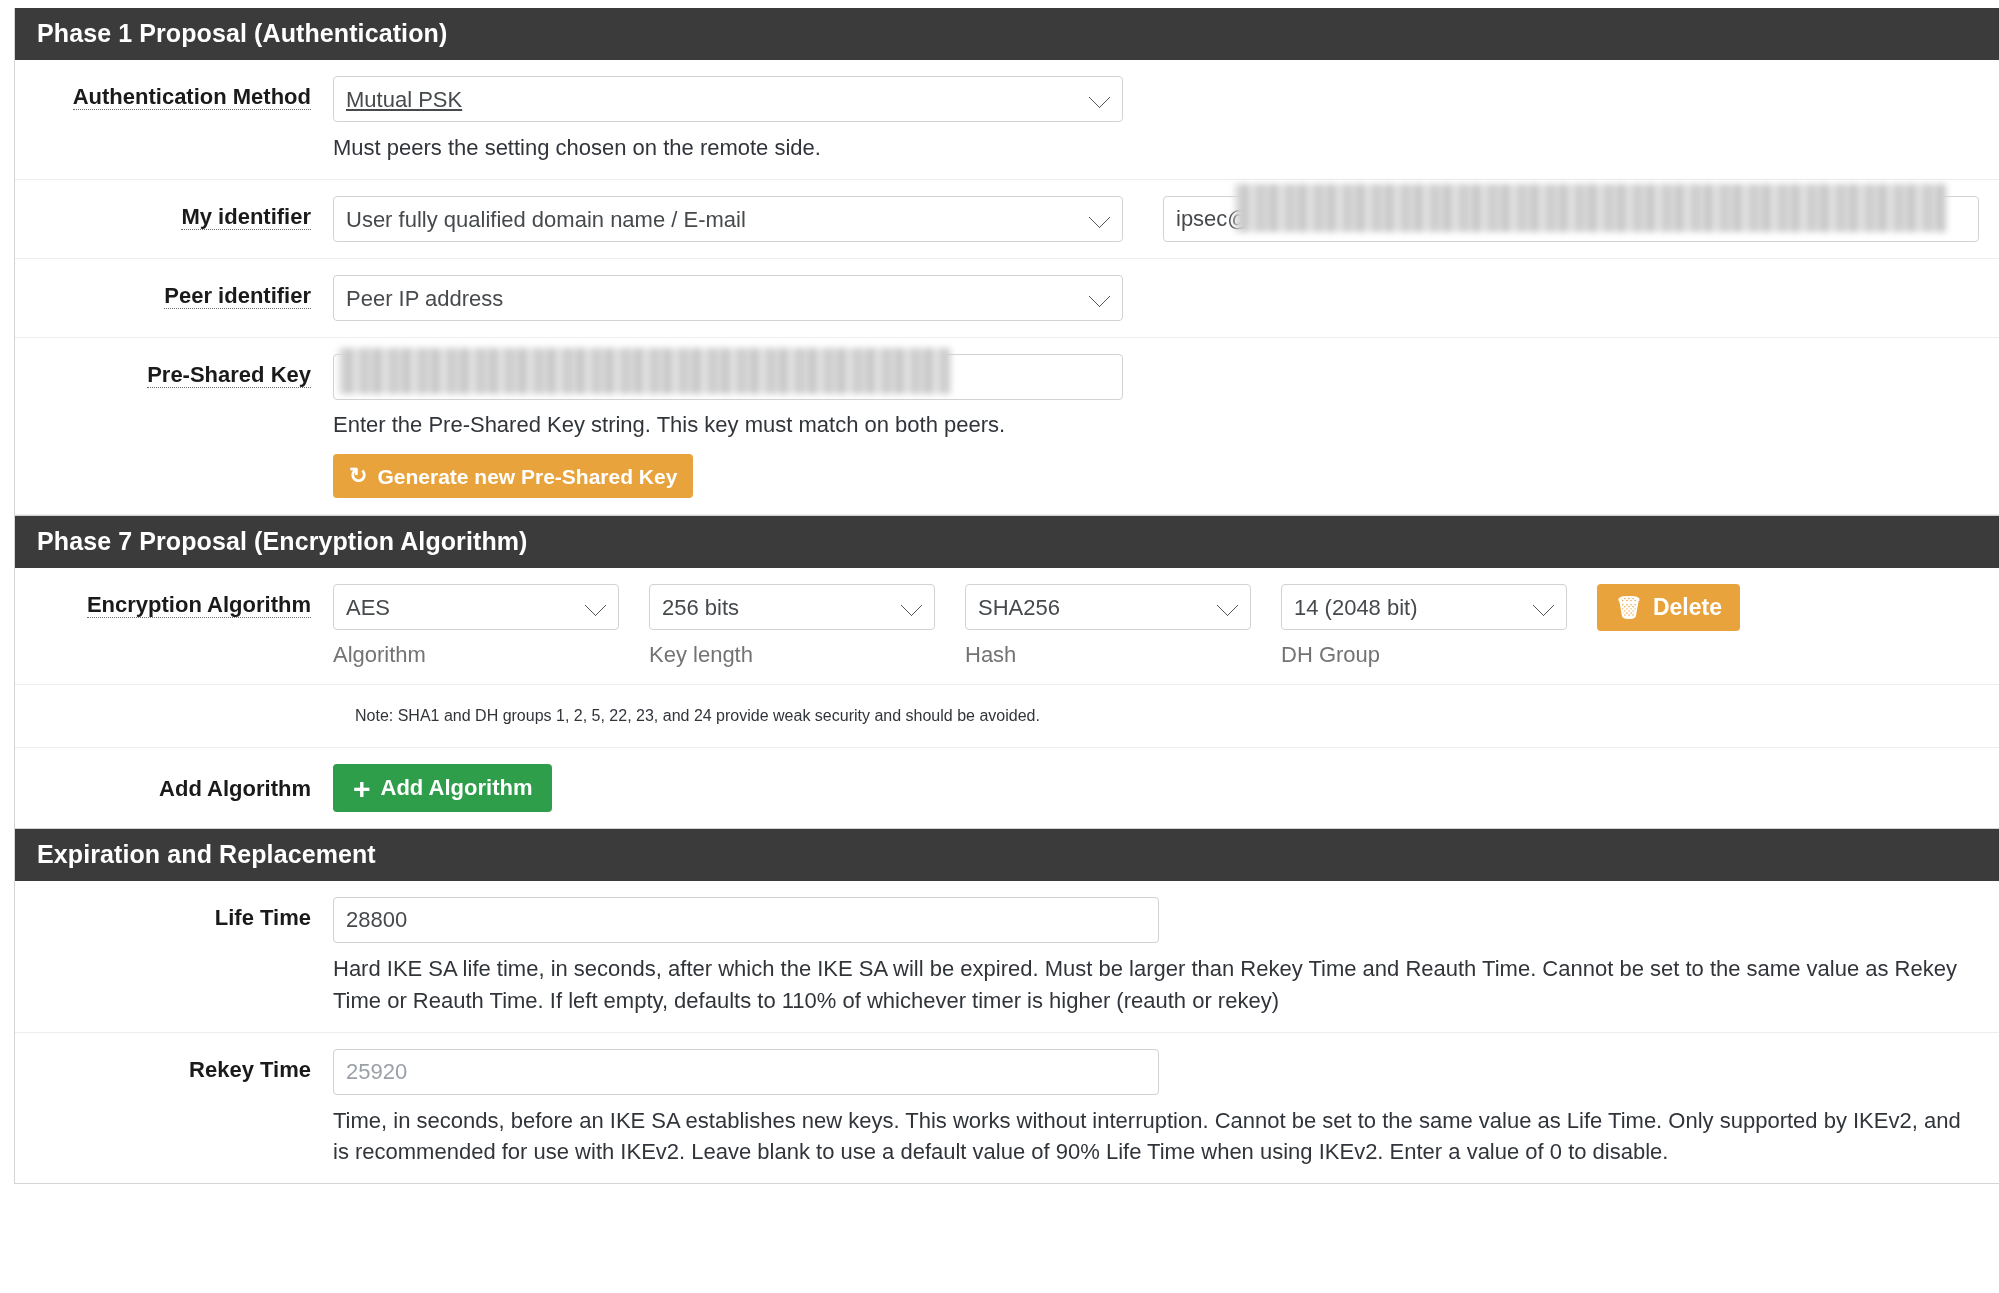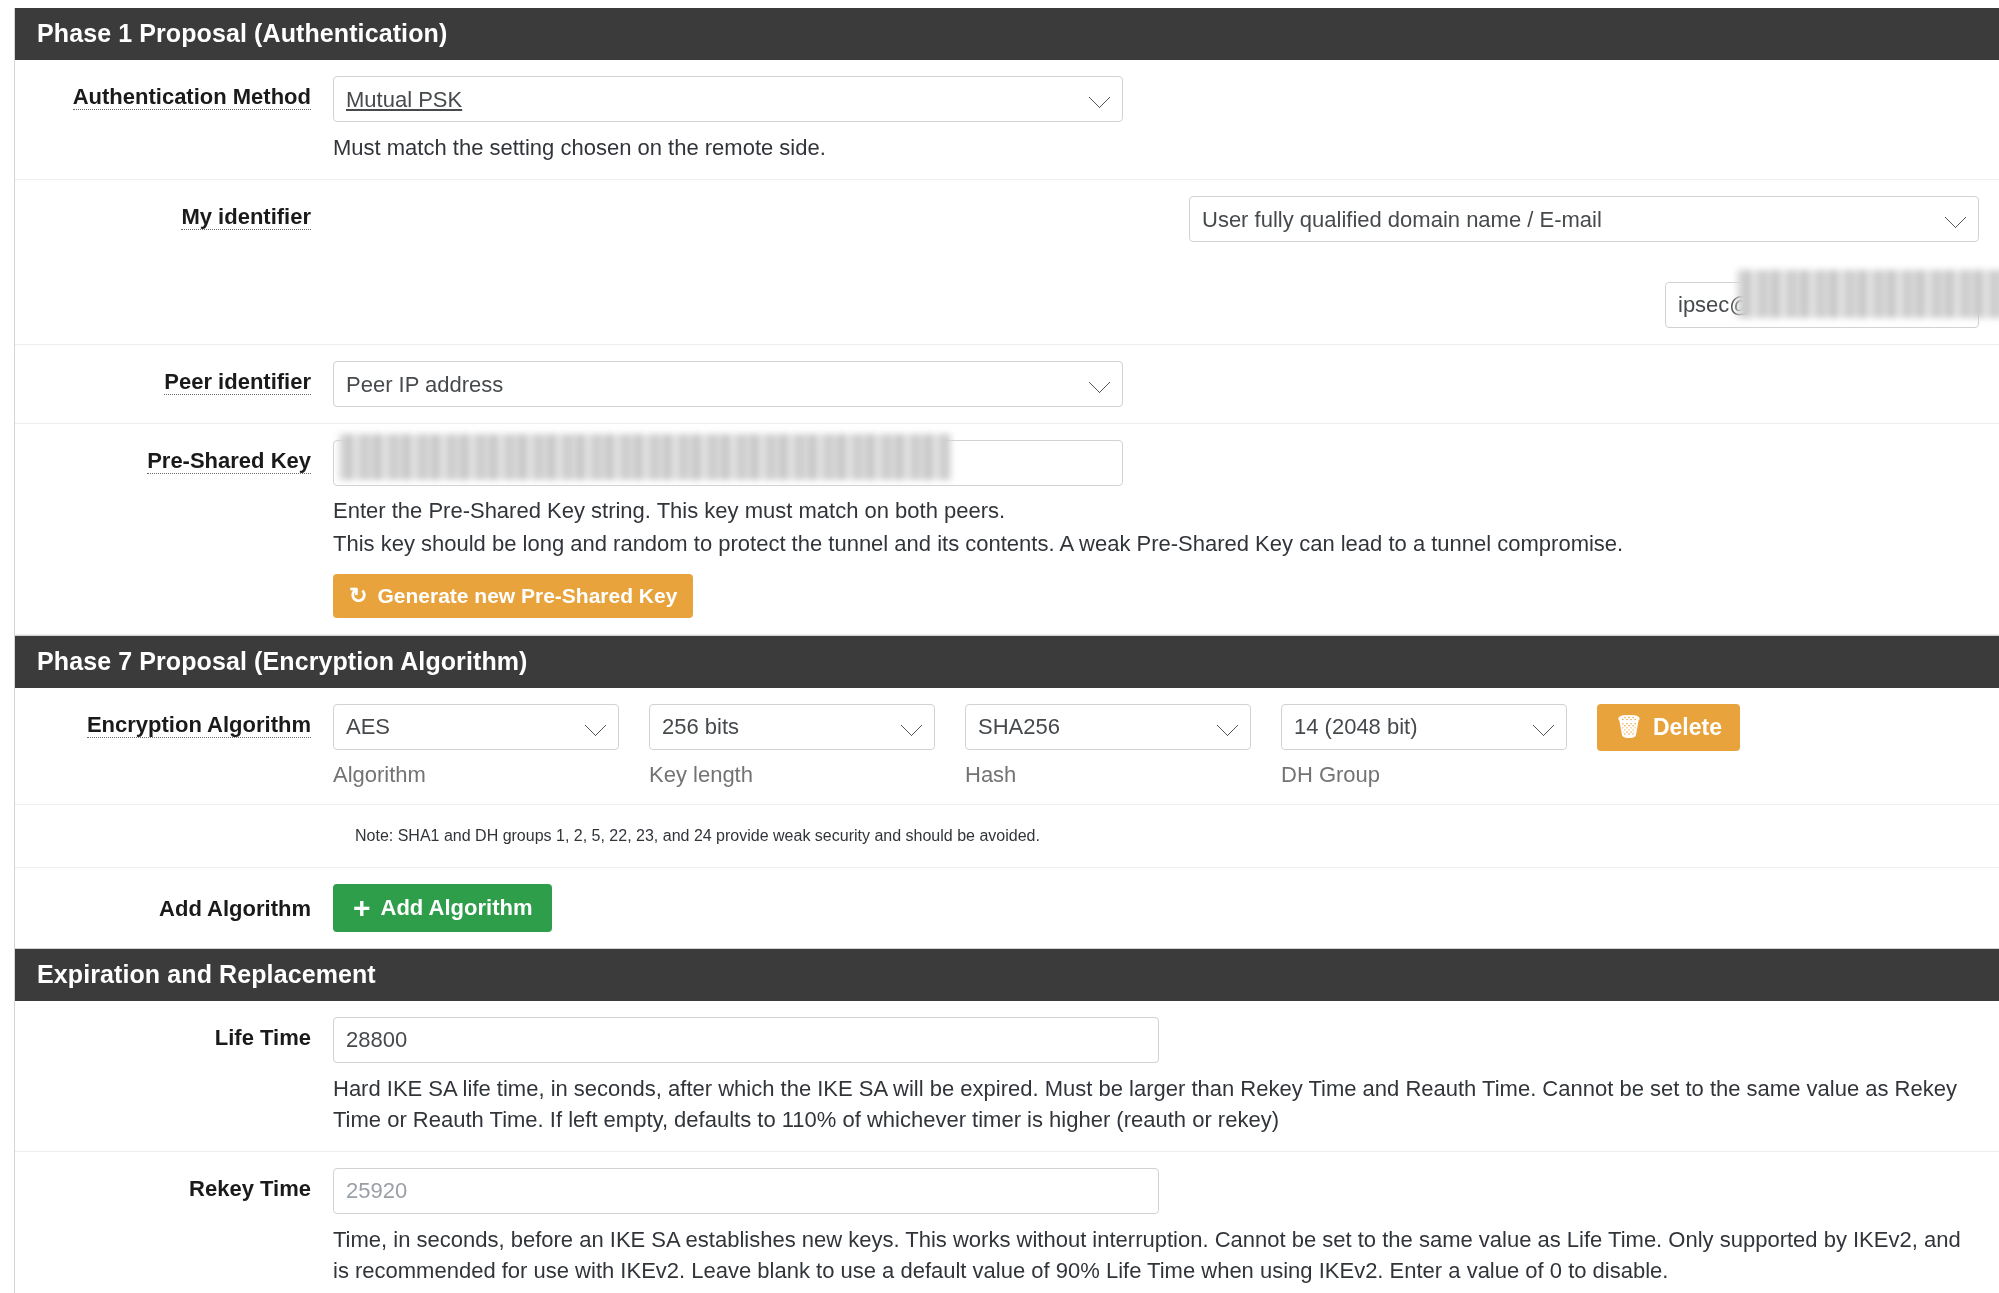--- a/index.html
+++ b/index.html
@@ -125,23 +125,22 @@
       #e2e2e2 13px, #e2e2e2 21px,
       #cccccc 21px, #cccccc 29px
     );
     filter: blur(3px);
     pointer-events: none;
   }
 
   .ident-wrap {
     display: flex;
     gap: 40px;
-    align-items: flex-end;
+    align-items: center;
     position: relative;
-    flex-direction: column;
   }
   .ident-value {
     position: relative;
     flex: 1;
   }
   .ident-value input {
     width: 100%;
   }
 
   
@@ -203,21 +202,21 @@
     <div class="panel-body">
 
       <div class="form-row">
         <div class="label-col">
           <span class="dotted">Authentication Method</span>
         </div>
         <div class="field-col">
           <select class="ctl w-auth">
             <option>Mutual PSK</option>
           </select>
-          <div class="help-text">Must match the setting chosen on the remote side.</div>
+          <div class="help-text">Must peers the setting chosen on the remote side.</div>
         </div>
       </div>
 
       <div class="form-row">
         <div class="label-col">
           <span class="dotted">My identifier</span>
         </div>
         <div class="field-col">
           <div class="ident-wrap">
             <select class="ctl w-ident">
@@ -245,21 +244,20 @@
       <div class="form-row">
         <div class="label-col">
           <span class="dotted">Pre-Shared Key</span>
         </div>
         <div class="field-col">
           <div class="psk-wrap">
             <input class="ctl w-psk" type="text" value="" style="">
             <div class="redact" style="left:6px; top:-6px; width:612px; height:46px;"></div>
           </div>
           <div class="help-text tight">Enter the Pre-Shared Key string. This key must match on both peers.</div>
-          <div class="help-text" style="margin-top:2px;">This key should be long and random to protect the tunnel and its contents. A weak Pre-Shared Key can lead to a tunnel compromise.</div>
           <button class="btn btn-warning" style="margin-top:14px;">
             <span class="glyph">↻</span>
             <span>Generate new Pre-Shared Key</span>
           </button>
         </div>
       </div>
 
     </div>
   </div>
 

